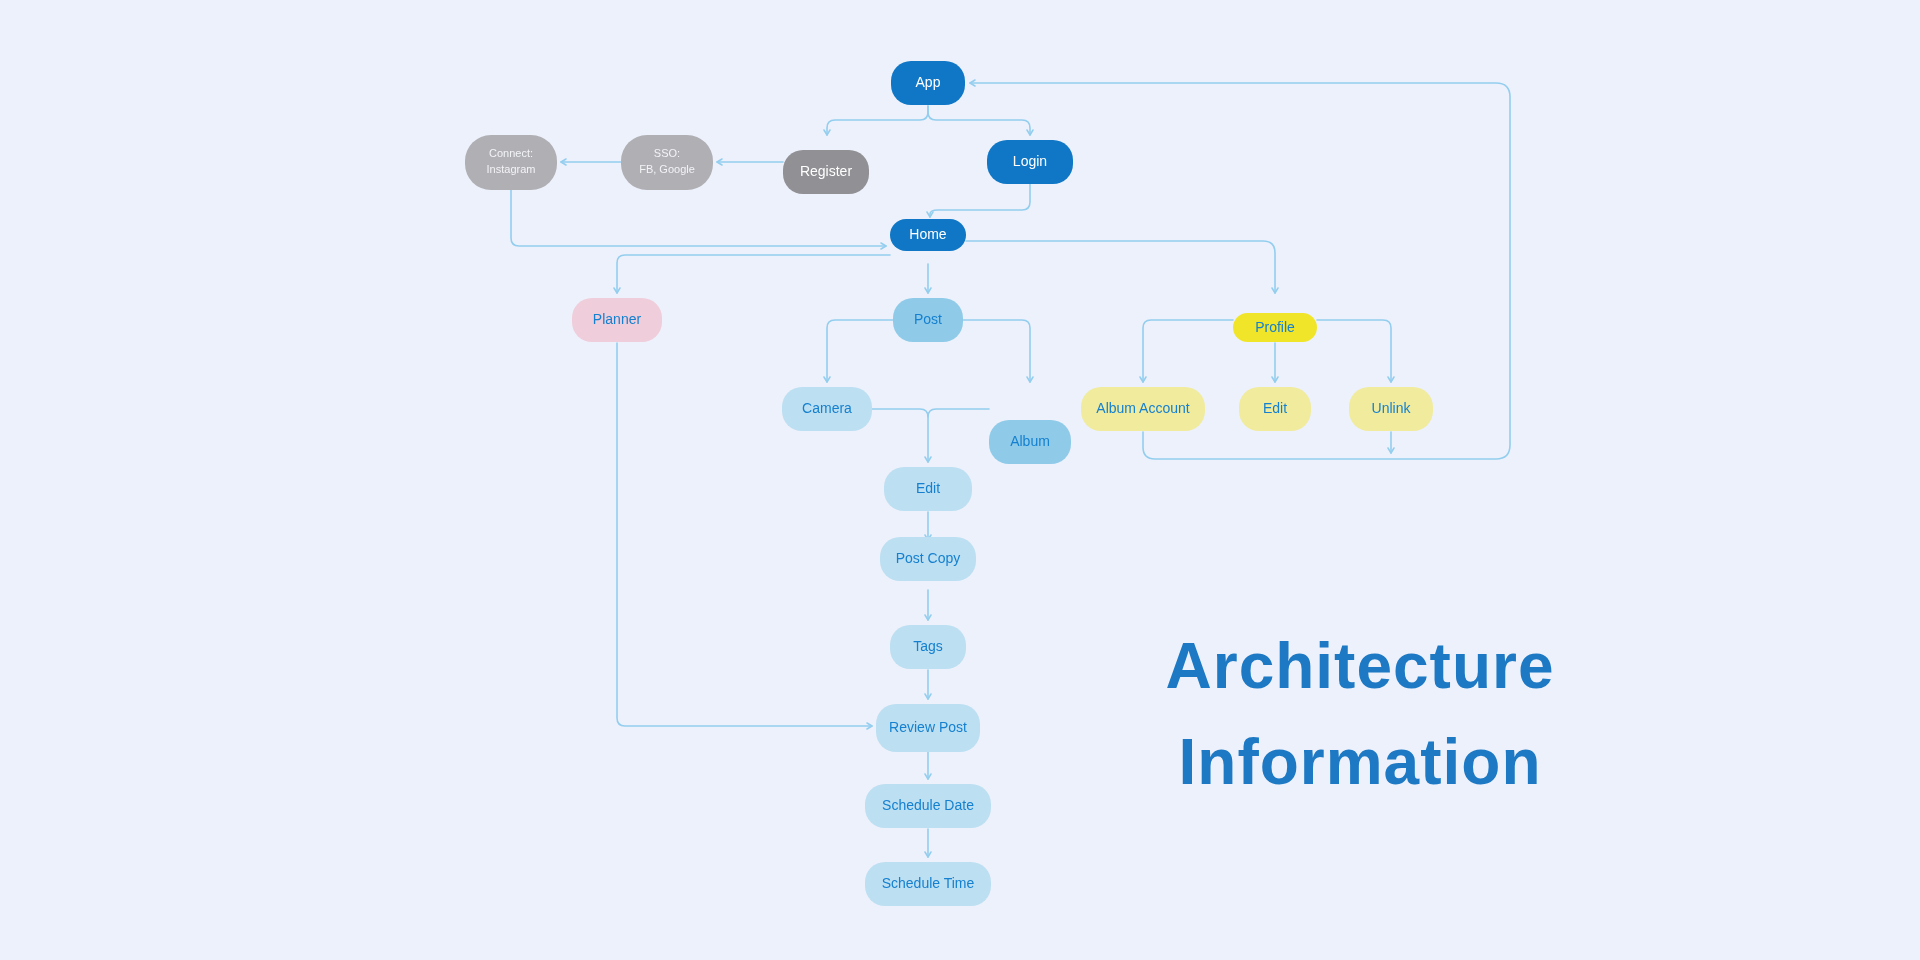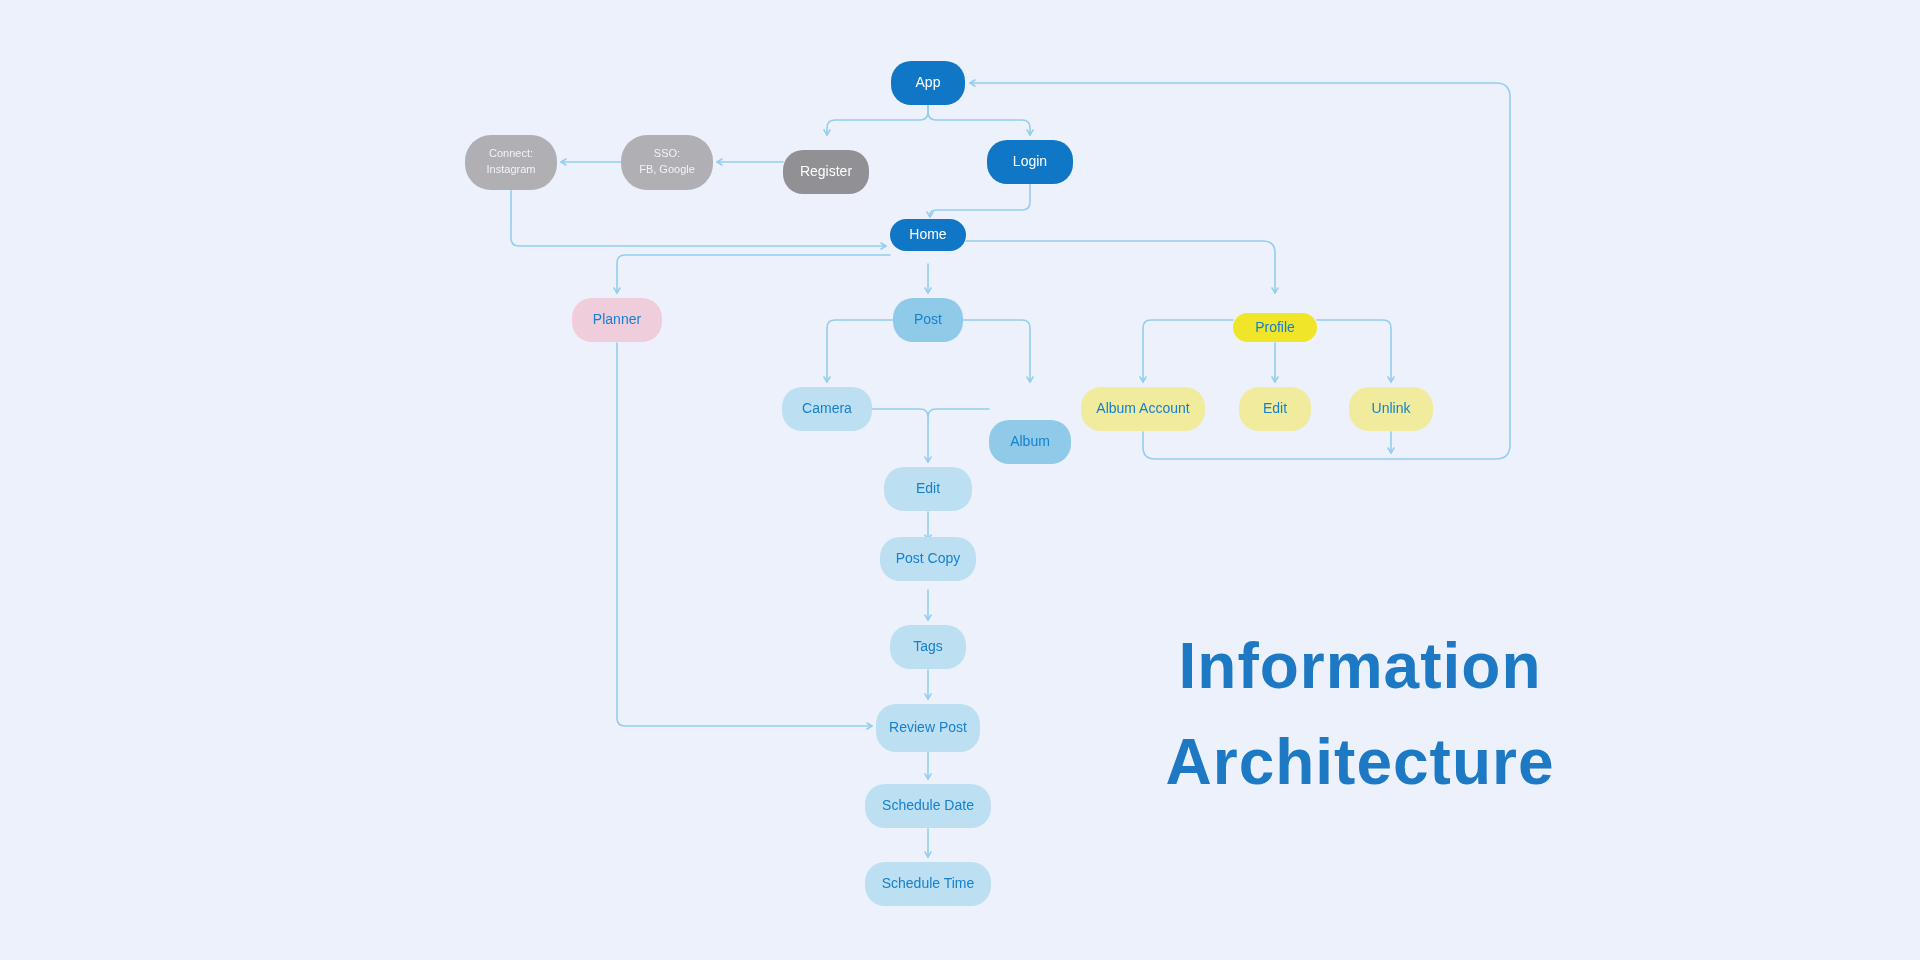--- a/index.html
+++ b/index.html
@@ -141,17 +141,17 @@
       </div>
       <div class="node style-blue-pale" style="left: 865px; top: 784px; width: 126px; height: 44px; text-align: right;">
         <span>Schedule Date</span>
       </div>
       <div class="node style-blue-pale" style="left: 865px; top: 862px; width: 126px; height: 44px;">
         <span>Schedule Time</span>
       </div>
     </div>
 
   <div class="diagram-title">
+    <div>Architecture</div>
     <div>Information</div>
-    <div>Architecture</div>
   </div>
 
 </div>
 
 </body></html>

